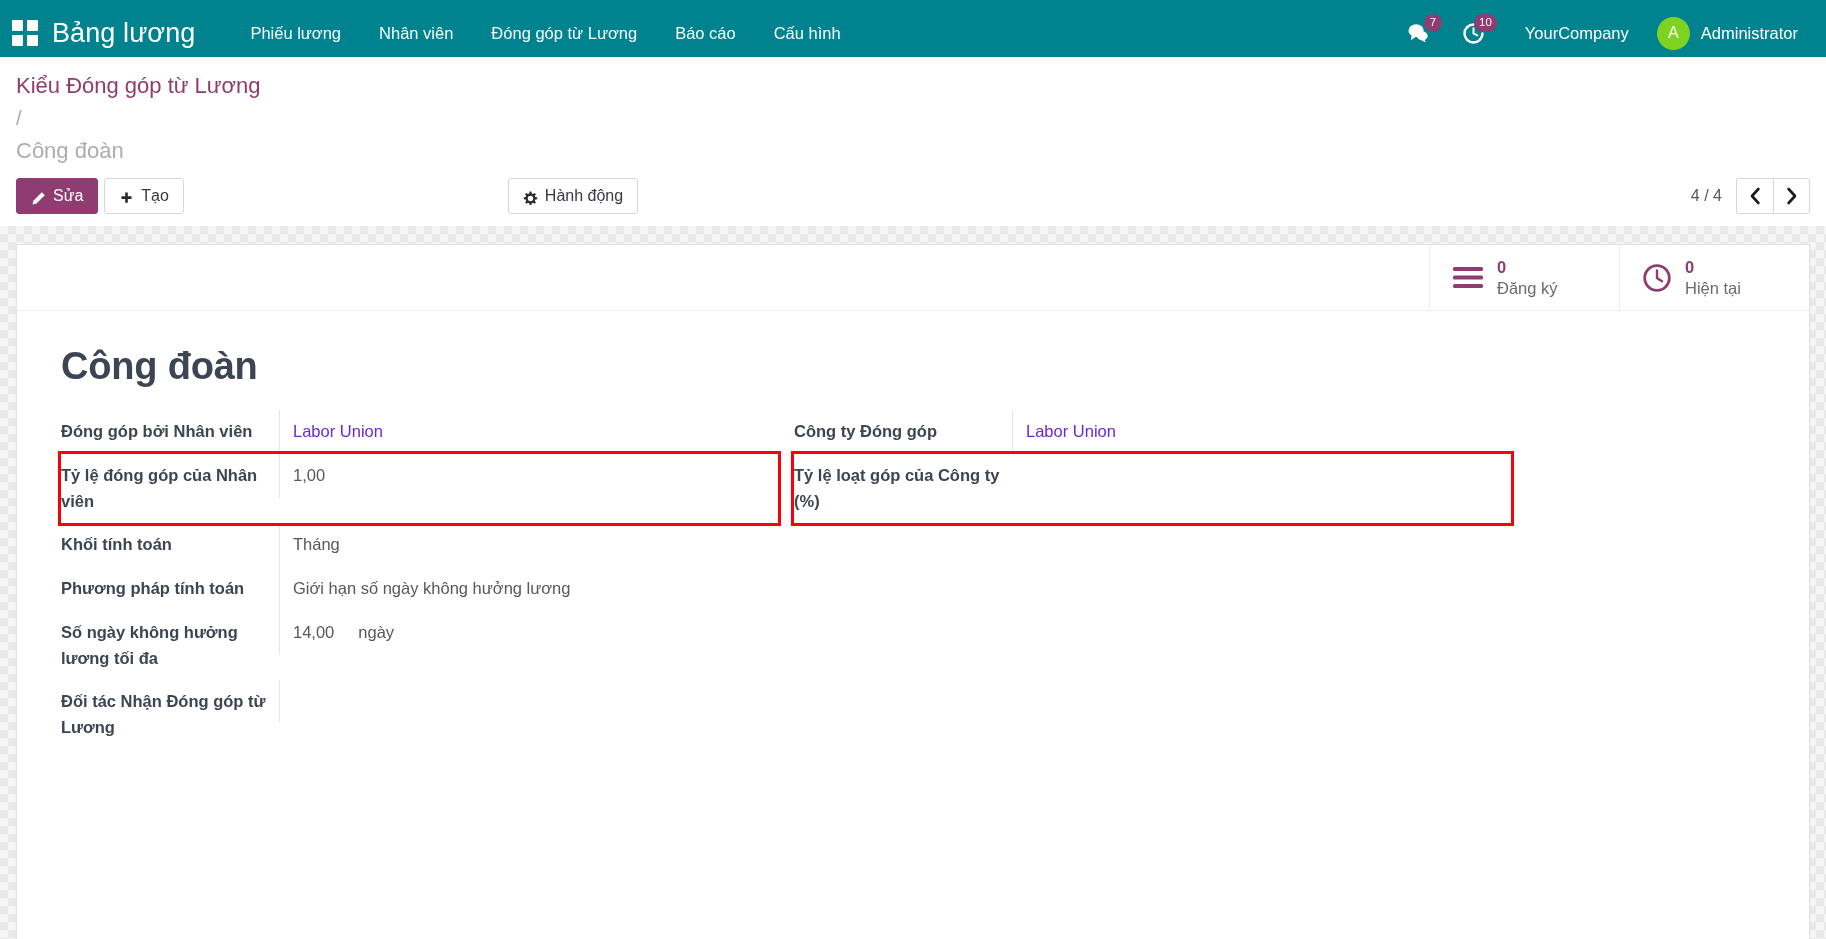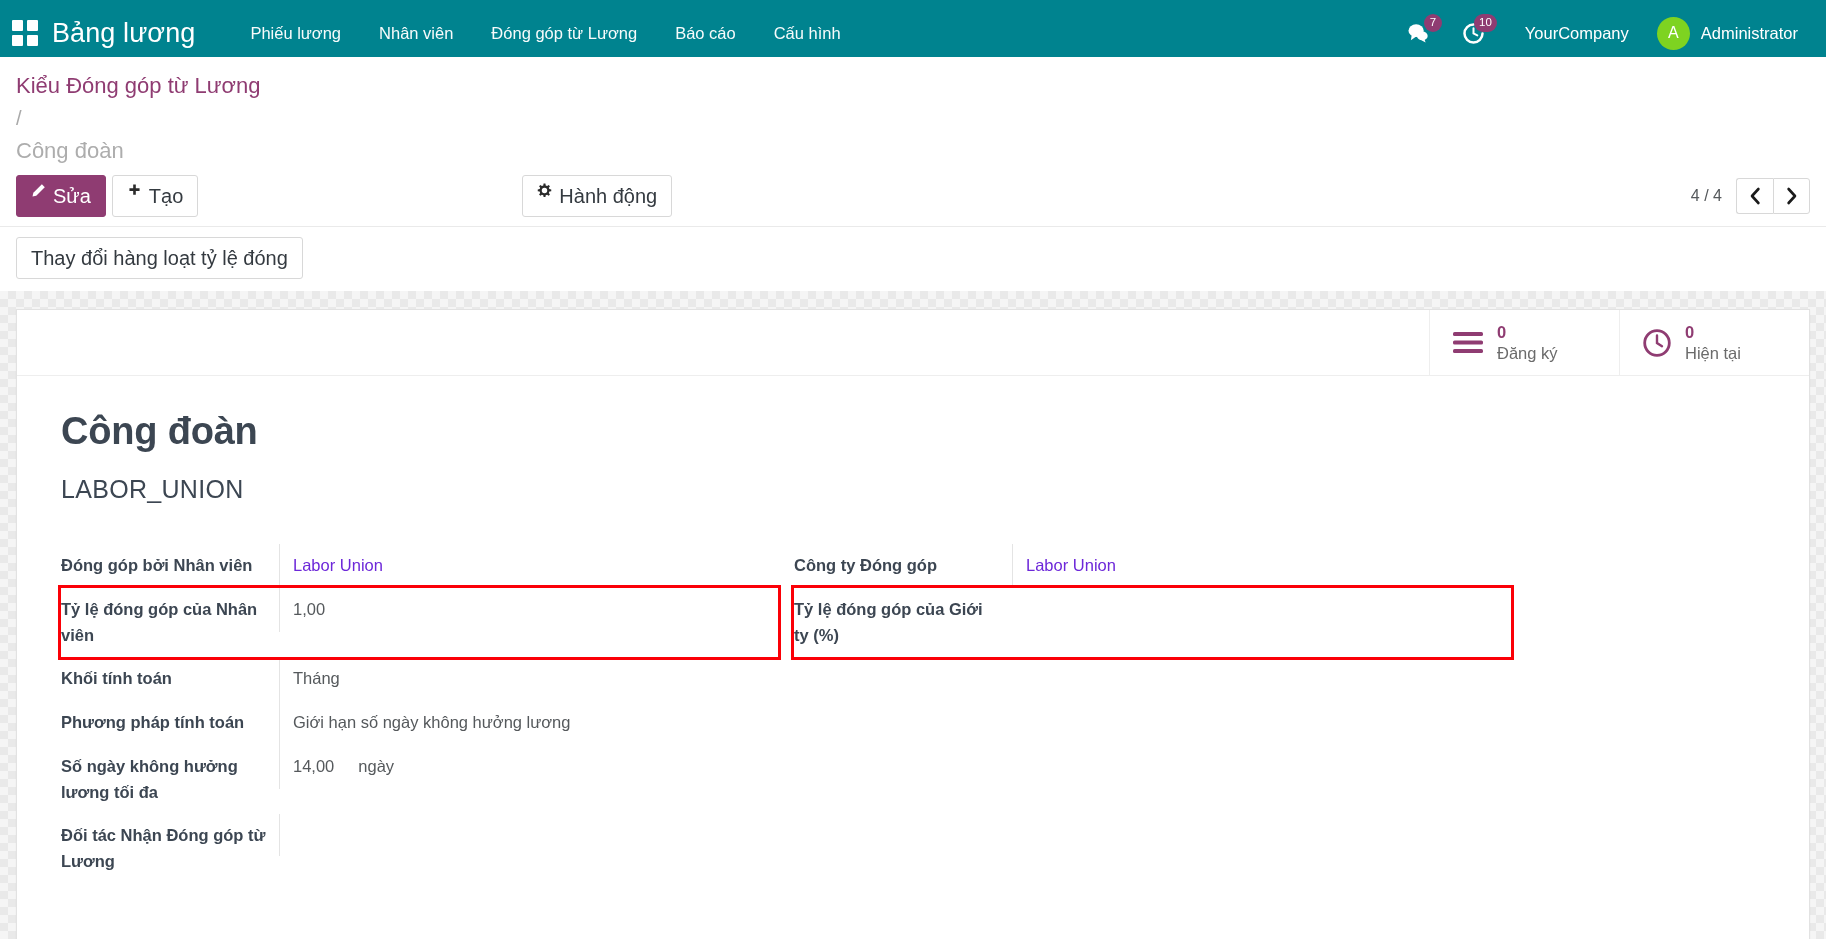--- a/index.html
+++ b/index.html
@@ -117,29 +117,29 @@
   .bc-current { color: #adadad; }
 
   .cp-buttons {
     display: flex;
     align-items: center;
     padding: 6px 16px 10px 16px;
     position: relative;
     height: 56px;
   }
   .btn {
-    font-size: 20px;
+    font-size: 16px;
     border: 1px solid #d8d8d8;
     background: #ffffff;
     color: #343a40;
     padding: 7px 14px;
     border-radius: 3px;
     cursor: pointer;
     display: inline-flex;
-    align-items: flex-start;
+    align-items: flex-end;
     gap: 7px;
     white-space: nowrap;
     font-family: "Liberation Sans", sans-serif;
     line-height: 1.3;
   }
   .btn-primary {
     background: #8f3c72;
     border-color: #8f3c72;
     color: #ffffff;
   }
@@ -351,23 +351,20 @@
         </div>
         <div class="pager-btn next">
           <svg width="12" height="18" viewBox="0 0 12 18">
             <path d="M2.6 2 L9 9 L2.6 16" fill="none" stroke="#1b1b1b" stroke-width="2.6" stroke-linecap="round" stroke-linejoin="round"></path>
           </svg>
         </div>
       </div>
     </div>
   </div>
 
-  <div class="cp-bottom">
-    <button class="btn">Thay đổi hàng loạt tỷ lệ đóng</button>
-  </div>
 </div>
 
 <div class="content-area">
   <div class="sheet">
 
     <div class="sheet-header">
       <div class="stat-button">
         <span class="stat-icon">
           <svg width="32" height="25" viewBox="0 0 32 25">
             <rect x="1" y="2" width="30" height="4" rx="1.6" fill="#8f3c72"></rect>
@@ -390,21 +387,20 @@
         </span>
         <span class="stat-text">
           <span class="stat-value">0</span>
           <span class="stat-label">Hiện tại</span>
         </span>
       </div>
     </div>
 
     <div class="sheet-body">
       <div class="form-title">Công đoàn</div>
-      <div class="form-subtitle">LABOR_UNION</div>
 
       <div class="form-columns">
 
         <div class="form-col left">
 
           <div class="field-row">
             <div class="field-label">Đóng góp bởi Nhân viên</div>
             <div class="field-value link">Labor Union</div>
           </div>
 
@@ -437,20 +433,20 @@
         </div>
 
         <div class="form-col right">
 
           <div class="field-row">
             <div class="field-label">Công ty Đóng góp</div>
             <div class="field-value link">Labor Union</div>
           </div>
 
           <div class="field-row highlight">
-            <div class="field-label">Tỷ lệ đóng góp của Giới ty (%)</div>
+            <div class="field-label">Tỷ lệ loạt góp của Công ty (%)</div>
           </div>
         </div>
 
       </div>
     </div>
   </div>
 </div>
 
 </body></html>

